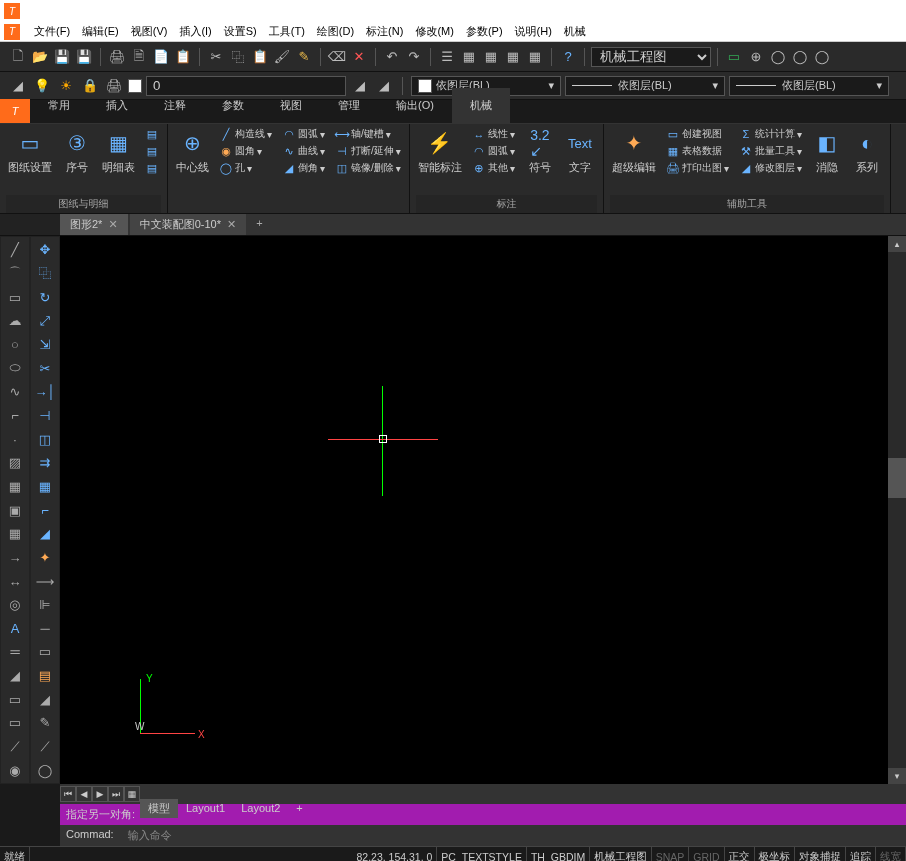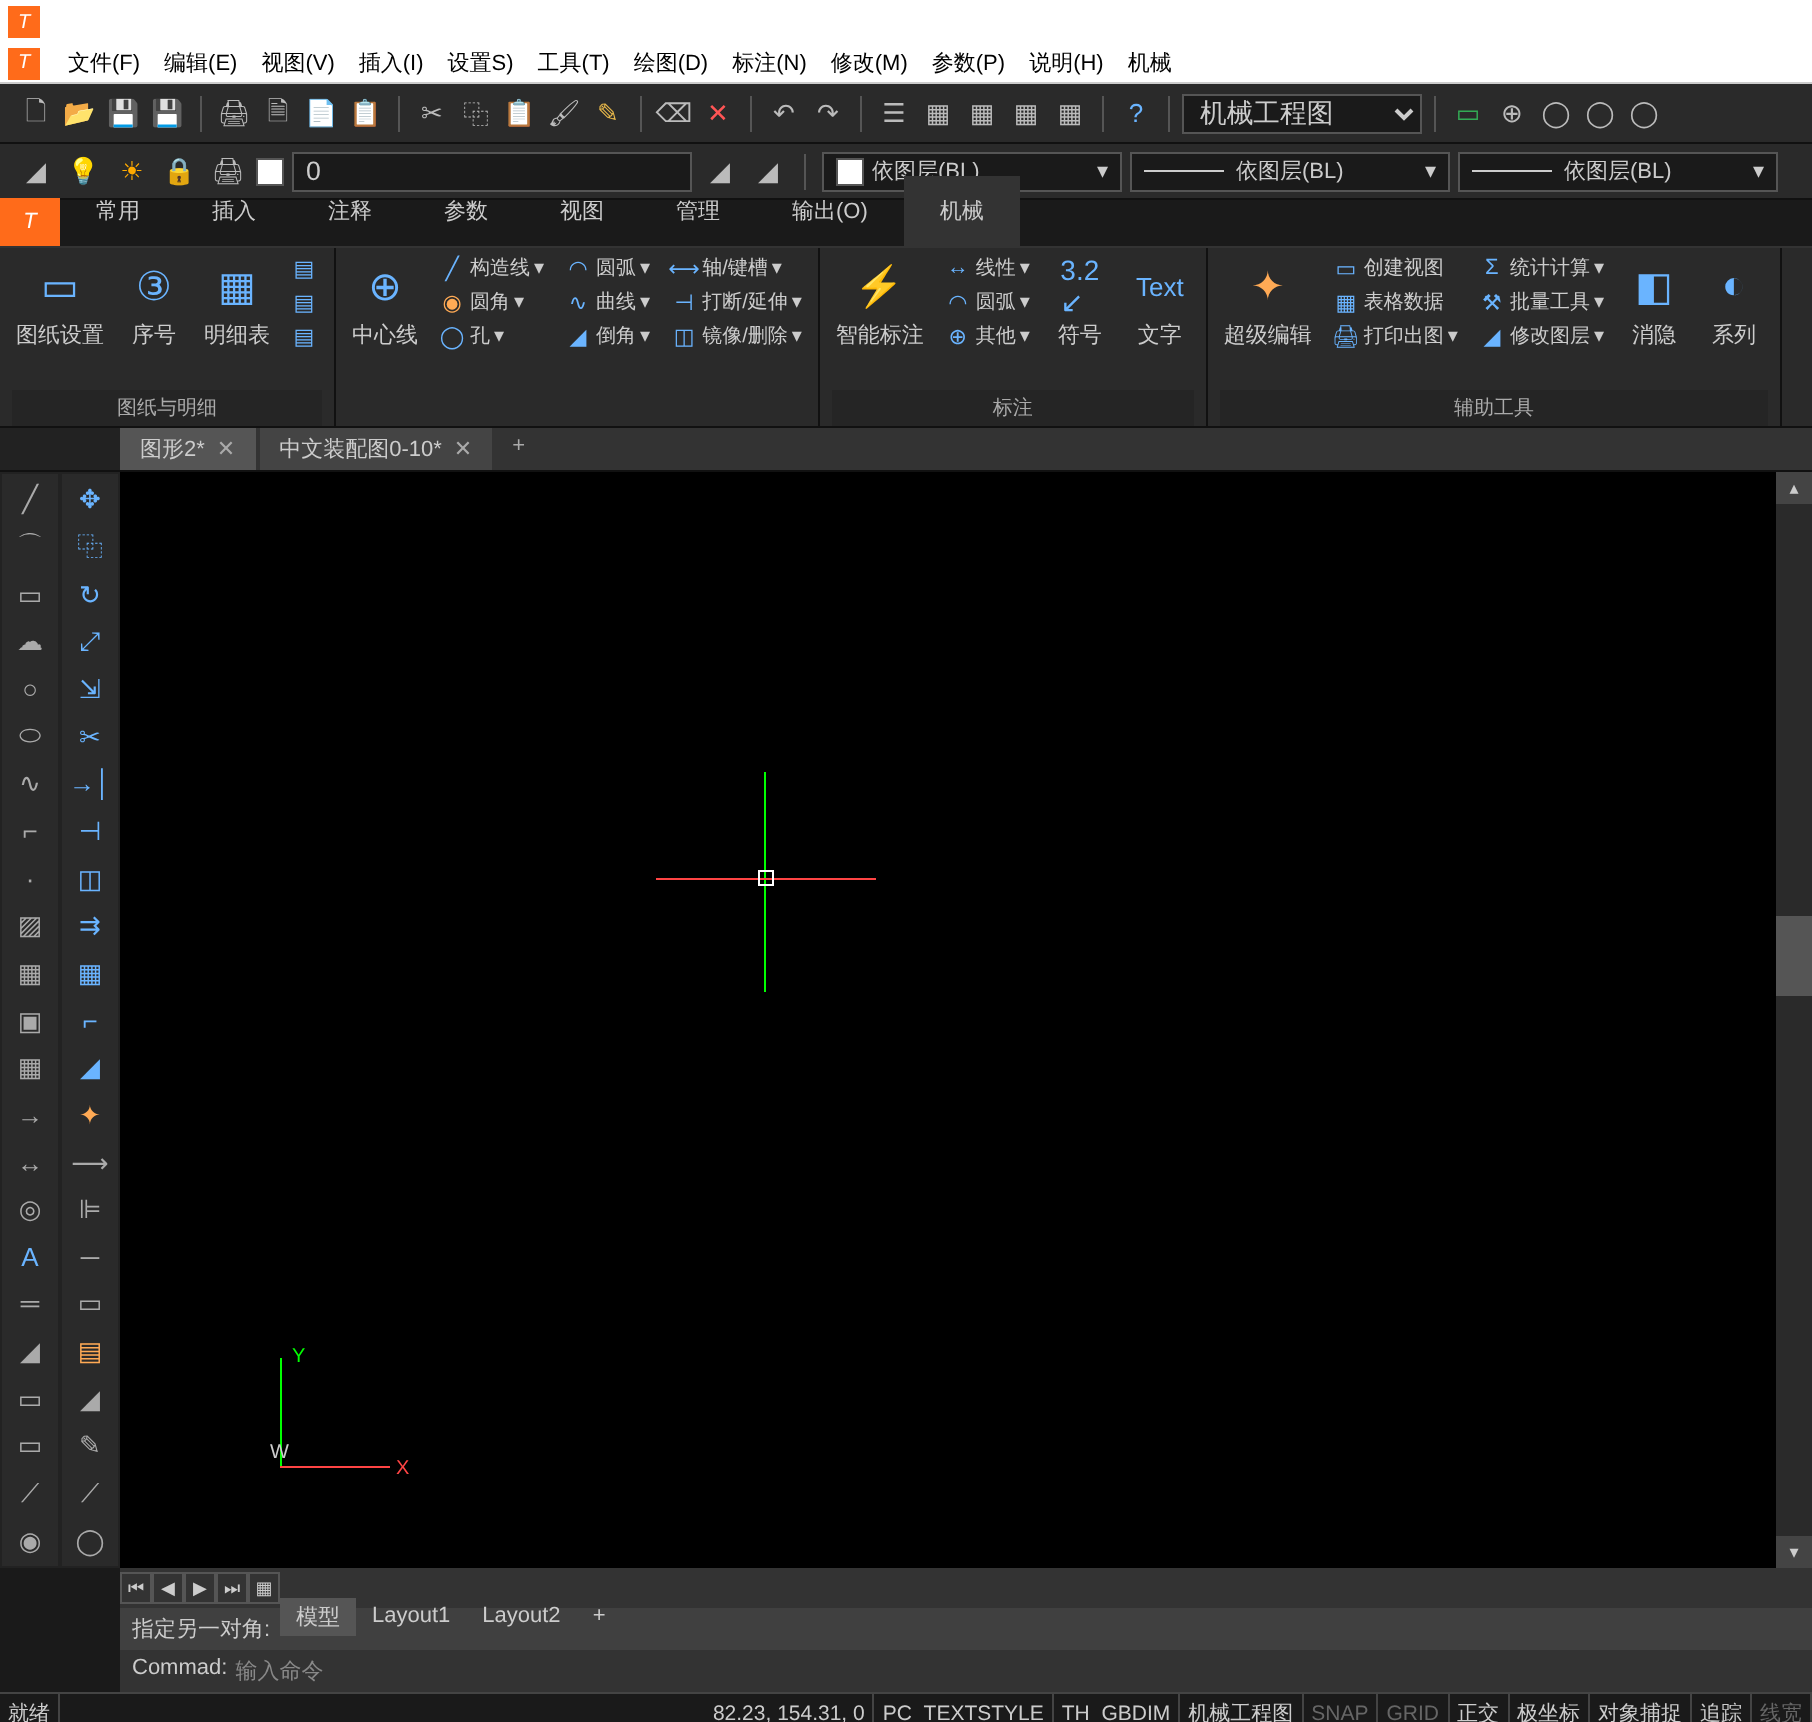--- a/index.html
+++ b/index.html
@@ -51,22 +51,22 @@
 .ucs-xlabel { position: absolute; left: 58px; bottom: -6px; color: #f44; font-size: 10px; }
 .ucs-wlabel { position: absolute; left: -5px; bottom: 2px; color: #ccc; font-size: 10px; }
 .right-scroll { width: 18px; background: #333; display: flex; flex-direction: column; }
 .scroll-arrow { height: 16px; background: #444; display: flex; align-items: center; justify-content: center; cursor: pointer; font-size: 9px; }
 .scroll-track { flex: 1; background: #2a2a2a; position: relative; }
 .scroll-thumb { position: absolute; top: 40%; height: 40px; width: 100%; background: #555; }
 .bottom-tabs { height: 20px; background: #333; display: flex; align-items: center; margin-left: 60px; }
 .bt-nav { width: 16px; height: 16px; display: flex; align-items: center; justify-content: center; cursor: pointer; border: 1px solid #555; font-size: 9px; }
 .bt-tab { padding: 2px 8px; cursor: pointer; margin-top: 28px; }
 .bt-tab.active { background: #555; }
-.cmdline { background: #404040; margin-left: 60px; padding: 3px 6px; font-size: 11px; }
-.cmdprompt { background: #333; margin-left: 60px; padding: 3px 6px; font-size: 11px; display: flex; gap: 4px; }
+.cmdline { background: #a21caf; margin-left: 60px; padding: 3px 6px; font-size: 11px; }
+.cmdprompt { background: #333; margin-left: 60px; padding: 3px 6px; font-size: 11px; display: flex; gap: 14px; }
 .cmd-input-text { color: #888; }
 .statusbar { background: #1a1a1a; height: 20px; display: flex; align-items: center; font-size: 10.5px; border-top: 1px solid #444; }
 .sb-item { padding: 0 4px; border-right: 1px solid #444; height: 100%; display: flex; align-items: center; }
 .sb-item.dim { color: #666; }
 .sb-spacer { flex: 1; }
 </style>
 </head>
 <body>
 
 <div class="titlebar">

